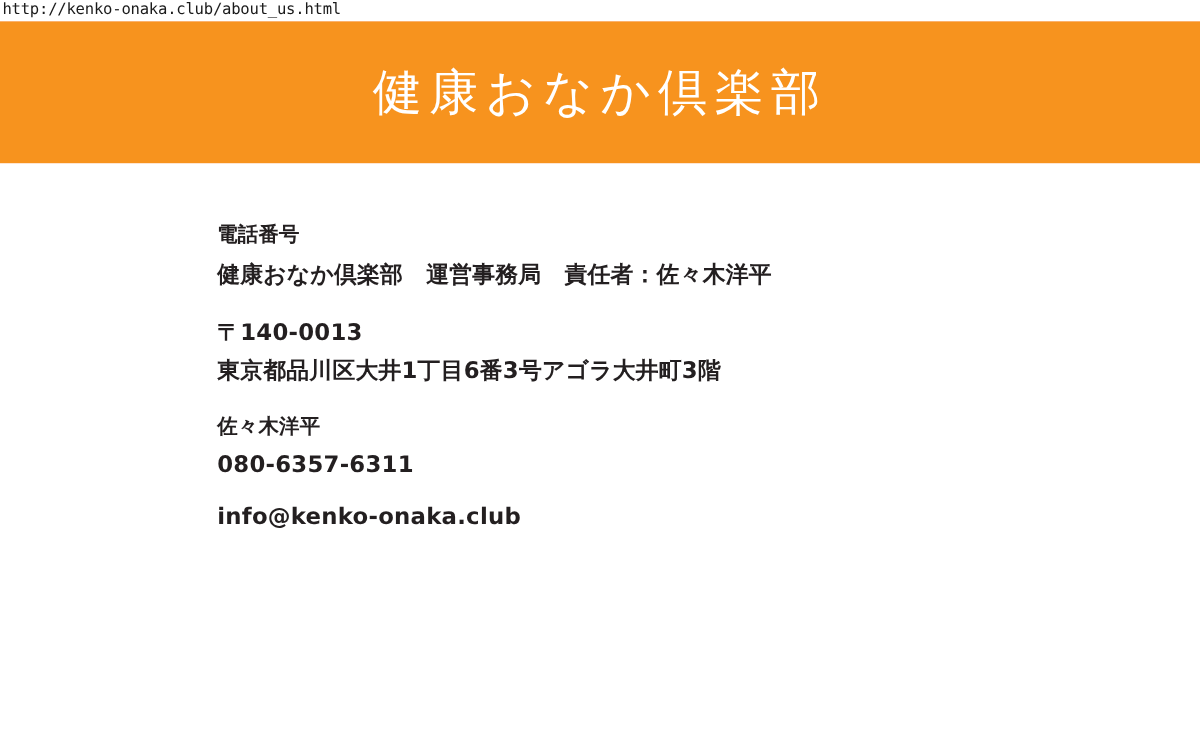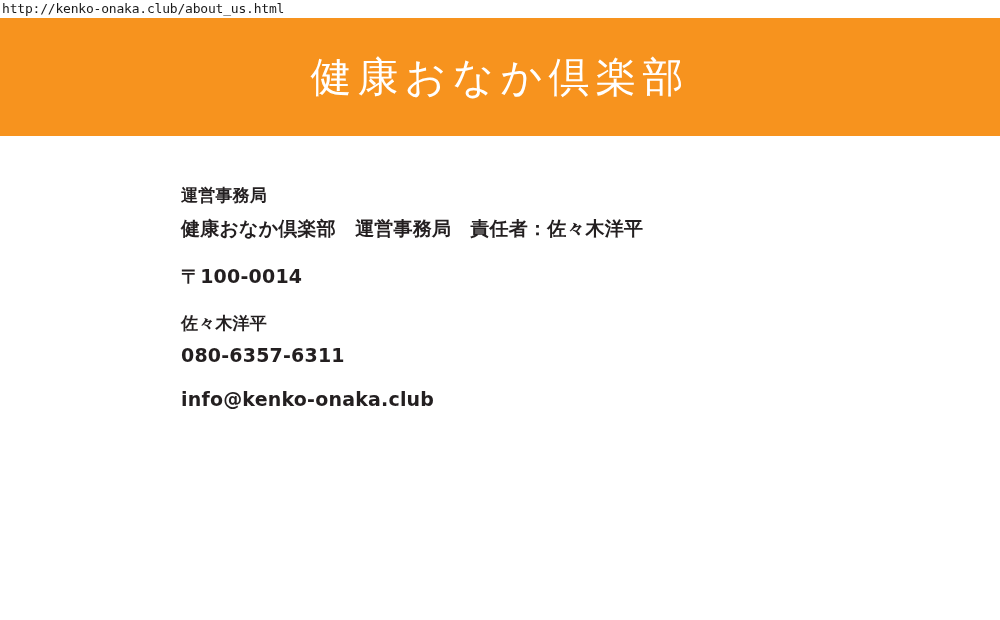--- a/index.html
+++ b/index.html
@@ -96,26 +96,27 @@
   <div class="url-bar">http://kenko-onaka.club/about_us.html</div>
 
   <div class="header-band">
     <div class="site-title">健康おなか倶楽部</div>
   </div>
 
   <div class="content">
     <div class="inner">
 
       <div class="section">
-        <div class="section-heading">運営事務局</div>
+        <div class="section-heading">電話番号</div>
         <div class="section-line">健康おなか倶楽部　運営事務局　責任者：佐々木洋平</div>
       </div>
 
       <div class="section">
-        <div class="section-line">〒100-0014</div>
+        <div class="section-line">〒140-0013</div>
+        <div class="section-line">東京都品川区大井1丁目6番3号アゴラ大井町3階</div>
       </div>
 
       <div class="section">
         <div class="section-heading">佐々木洋平</div>
         <div class="section-line">080-6357-6311</div>
       </div>
 
       <div class="section">
         <div class="section-line">info@kenko-onaka.club</div>
       </div>

